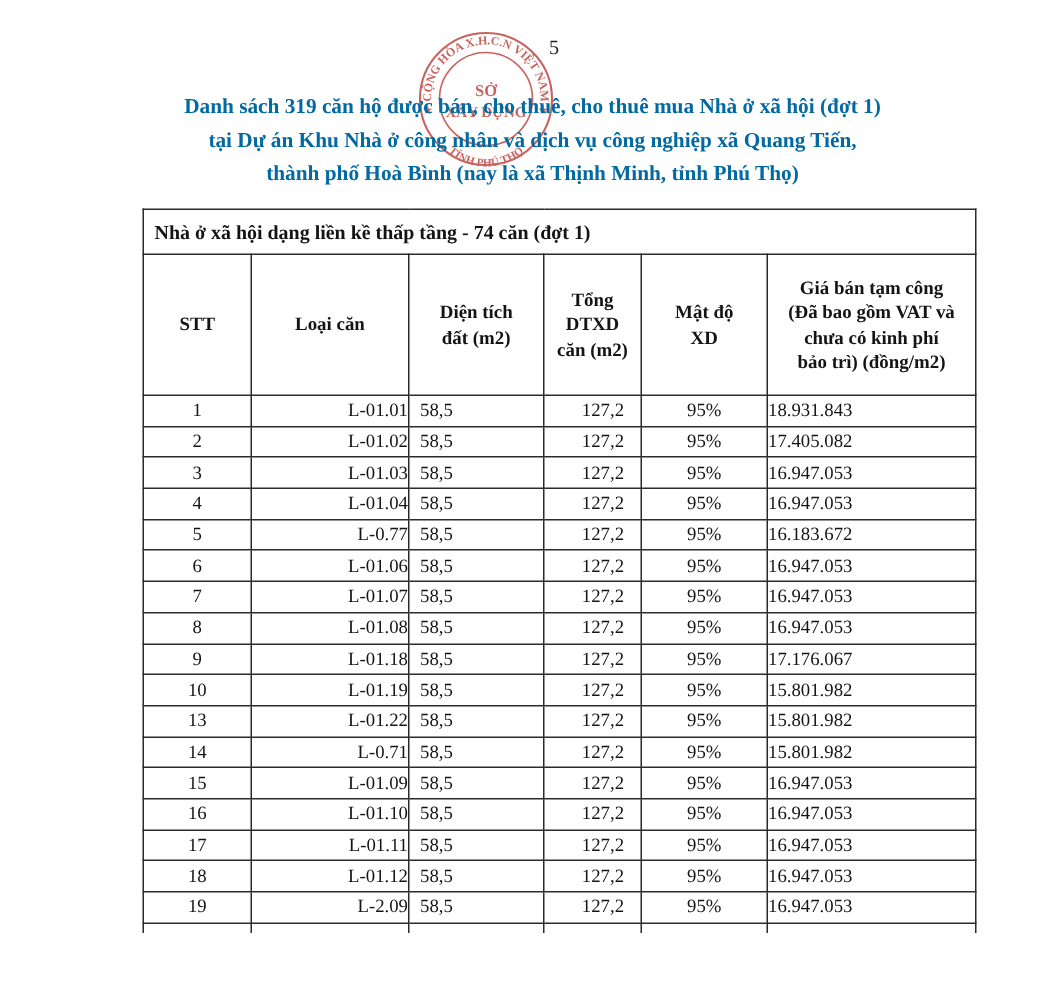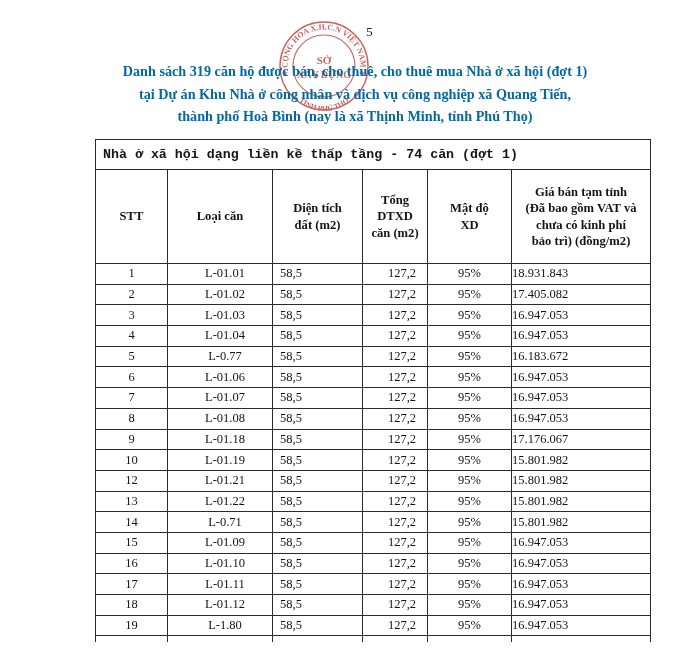--- a/index.html
+++ b/index.html
@@ -19,32 +19,32 @@
   }
   table.doc{
     position:absolute;left:95px;top:139px;width:555px;z-index:2;
     border-collapse:collapse;table-layout:fixed;background:transparent;
   }
   table.doc td,table.doc th{
     border:1px solid #2b2b2b;overflow:hidden;vertical-align:middle;
     font-size:12.5px;color:#141414;padding:0;
   }
   tr.banner td{
-    height:29px;font-weight:bold;font-size:13.3px;text-align:left;padding-left:7px;font-family:Liberation Mono, monospace;
+    height:29px;font-weight:bold;font-size:13.3px;text-align:left;padding-left:7px;
   }
   tr.head td{
     height:93px;font-weight:bold;font-size:12.6px;text-align:center;line-height:1.28;
   }
   tr.head td:nth-child(3){padding:0 10px;}
   tr.head td:nth-child(4){padding:0 4px;}
   tr.head td:nth-child(5){padding:0 14px;}
   tr.head td:nth-child(6){padding:0 13px;}
   tr.data td{height:19.7px;}
   tr.data td:nth-child(1){text-align:center;}
-  tr.data td:nth-child(2){text-align:center;padding-left:10px;}
+  tr.data td:nth-child(2){text-align:right;padding-left:10px;}
   tr.data td:nth-child(3){text-align:left;padding-left:7px;}
   tr.data td:nth-child(4){text-align:right;padding-right:11px;}
   tr.data td:nth-child(5){text-align:center;}
   tr.data td:nth-child(6){text-align:left;padding-right:6px;}
   tr.stub td{height:6px;border-bottom:none;}
 </style>
 </head>
 <body>
 
 <div class="page-number">5</div>
@@ -86,21 +86,21 @@
   <tbody>
     <tr class="banner">
       <td colspan="6">Nhà ở xã hội dạng liền kề thấp tầng - 74 căn (đợt 1)</td>
     </tr>
     <tr class="head">
       <td>STT</td>
       <td>Loại căn</td>
       <td>Diện tích đất (m2)</td>
       <td>Tổng DTXD căn (m2)</td>
       <td>Mật độ XD</td>
-      <td>Giá bán tạm tỉnh (Đã bao gồm VAT và chưa có kinh phí bảo trì) (đồng/m2)</td>
+      <td>Giá bán tạm công (Đã bao gồm VAT và chưa có kinh phí bảo trì) (đồng/m2)</td>
     </tr>
     <tr class="data">
         <td>1</td>
         <td>L-01.01</td>
         <td>58,5</td>
         <td>127,2</td>
         <td>95%</td>
         <td>18.931.843</td>
       </tr>
     <tr class="data">
@@ -169,28 +169,20 @@
       </tr>
     <tr class="data">
         <td>10</td>
         <td>L-01.19</td>
         <td>58,5</td>
         <td>127,2</td>
         <td>95%</td>
         <td>15.801.982</td>
       </tr>
     <tr class="data">
-        <td>12</td>
-        <td>L-01.21</td>
-        <td>58,5</td>
-        <td>127,2</td>
-        <td>95%</td>
-        <td>15.801.982</td>
-      </tr>
-    <tr class="data">
         <td>13</td>
         <td>L-01.22</td>
         <td>58,5</td>
         <td>127,2</td>
         <td>95%</td>
         <td>15.801.982</td>
       </tr>
     <tr class="data">
         <td>14</td>
         <td>L-0.71</td>
@@ -226,21 +218,21 @@
     <tr class="data">
         <td>18</td>
         <td>L-01.12</td>
         <td>58,5</td>
         <td>127,2</td>
         <td>95%</td>
         <td>16.947.053</td>
       </tr>
     <tr class="data">
         <td>19</td>
-        <td>L-1.80</td>
+        <td>L-2.09</td>
         <td>58,5</td>
         <td>127,2</td>
         <td>95%</td>
         <td>16.947.053</td>
       </tr>
     <tr class="stub">
         <td></td>
         <td></td>
         <td></td>
         <td></td>

